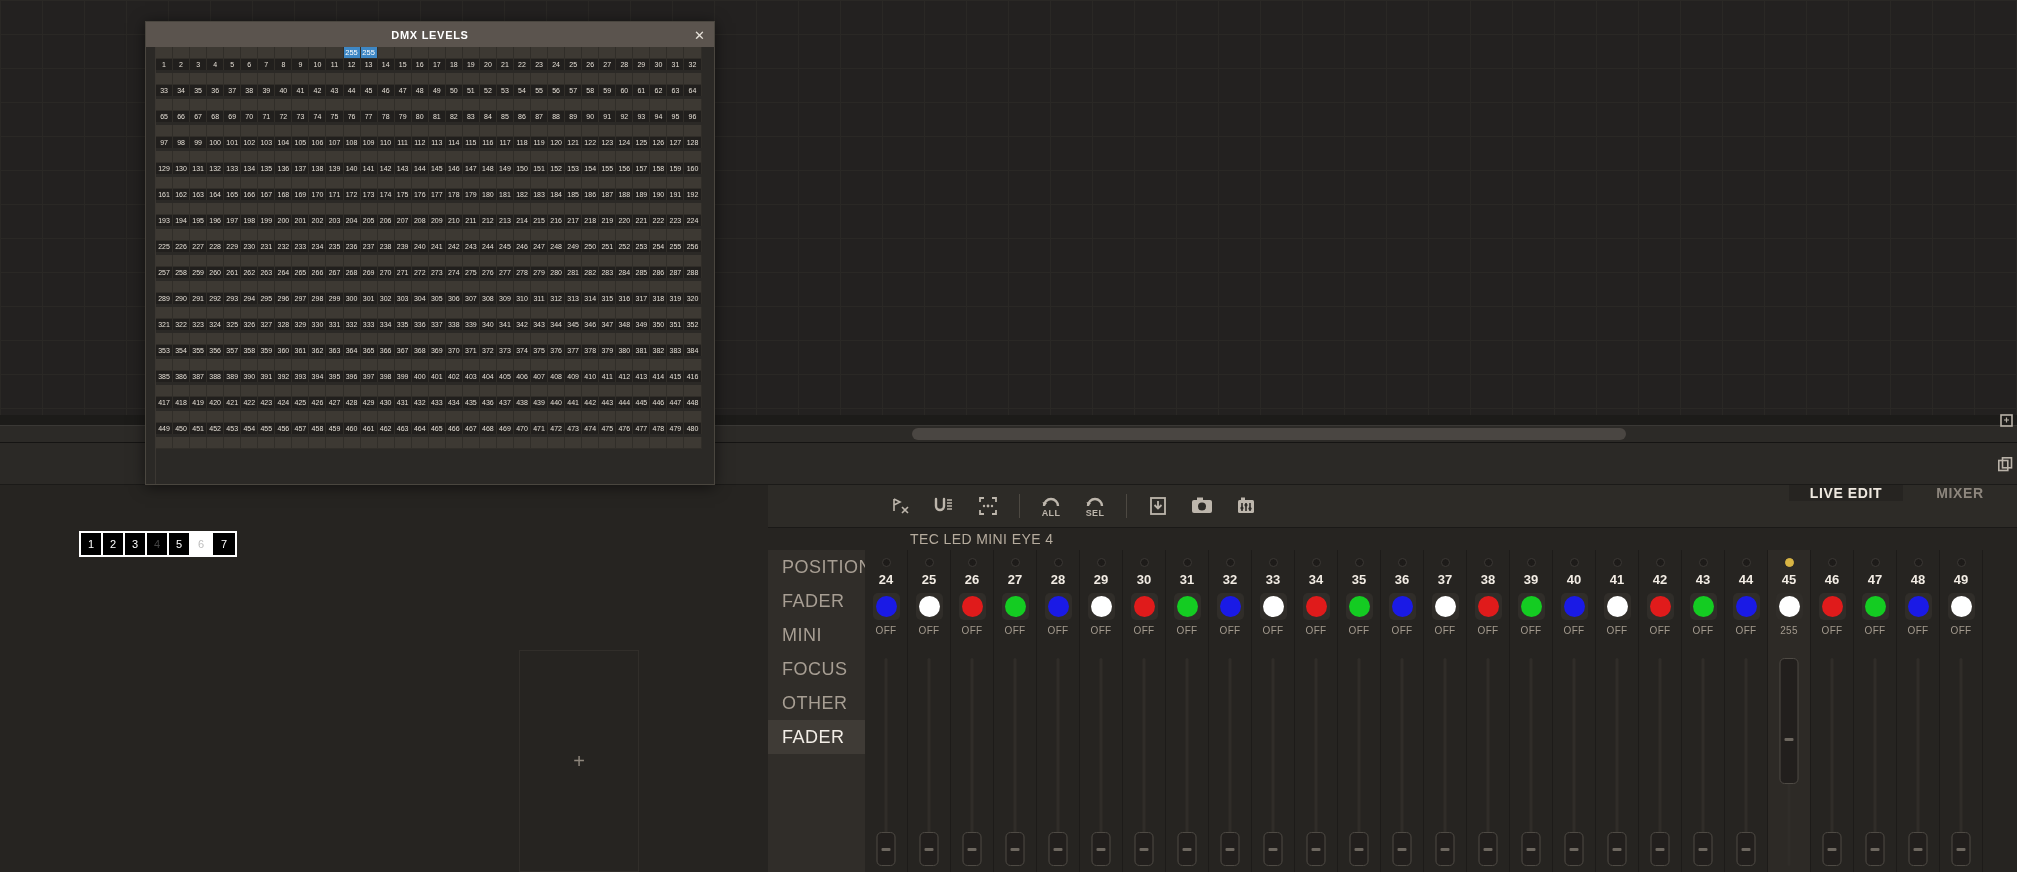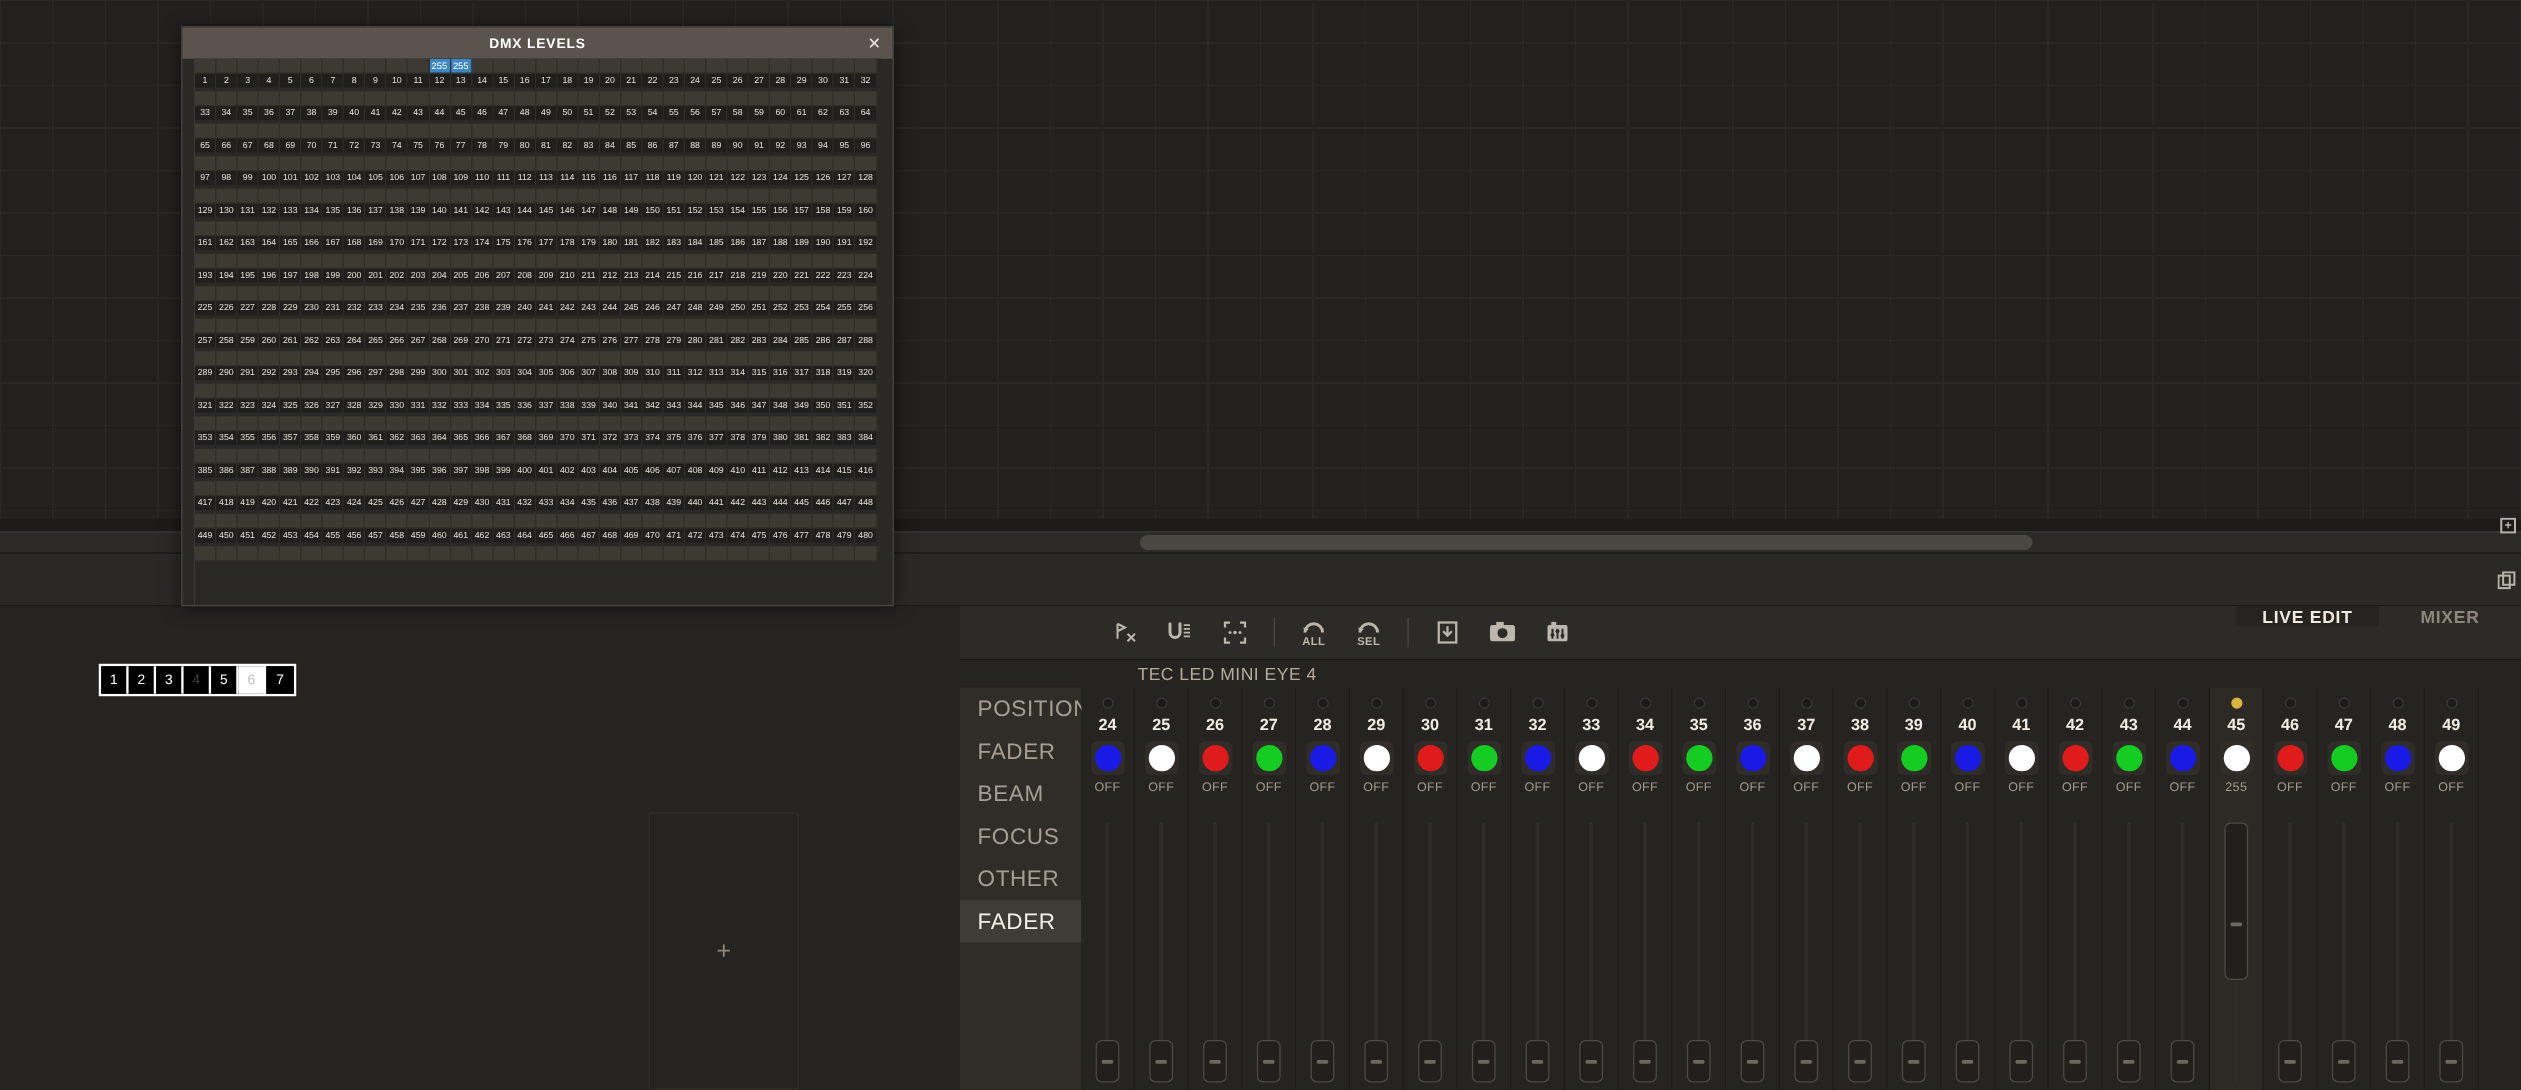--- a/index.html
+++ b/index.html
@@ -292,21 +292,21 @@
       <div class="tab active">LIVE EDIT</div>
       <div class="tab">MIXER</div>
     </div>
   </div>
 
   <div class="fixture-header">TEC LED MINI EYE 4</div>
 
   <div class="cat-rail">
     <div class="cat-item">POSITION</div>
     <div class="cat-item">FADER</div>
-    <div class="cat-item">BEAM</div>
+    <div class="cat-item">MINI</div>
     <div class="cat-item">FOCUS</div>
     <div class="cat-item">OTHER</div>
     <div class="cat-item active">FADER</div>
   </div>
 
   <div class="strips" id="strips">
         <div class="strip">
           <div class="sel-dot"></div>
           <div class="ch-num">24</div>
           <div class="swatch-box">

